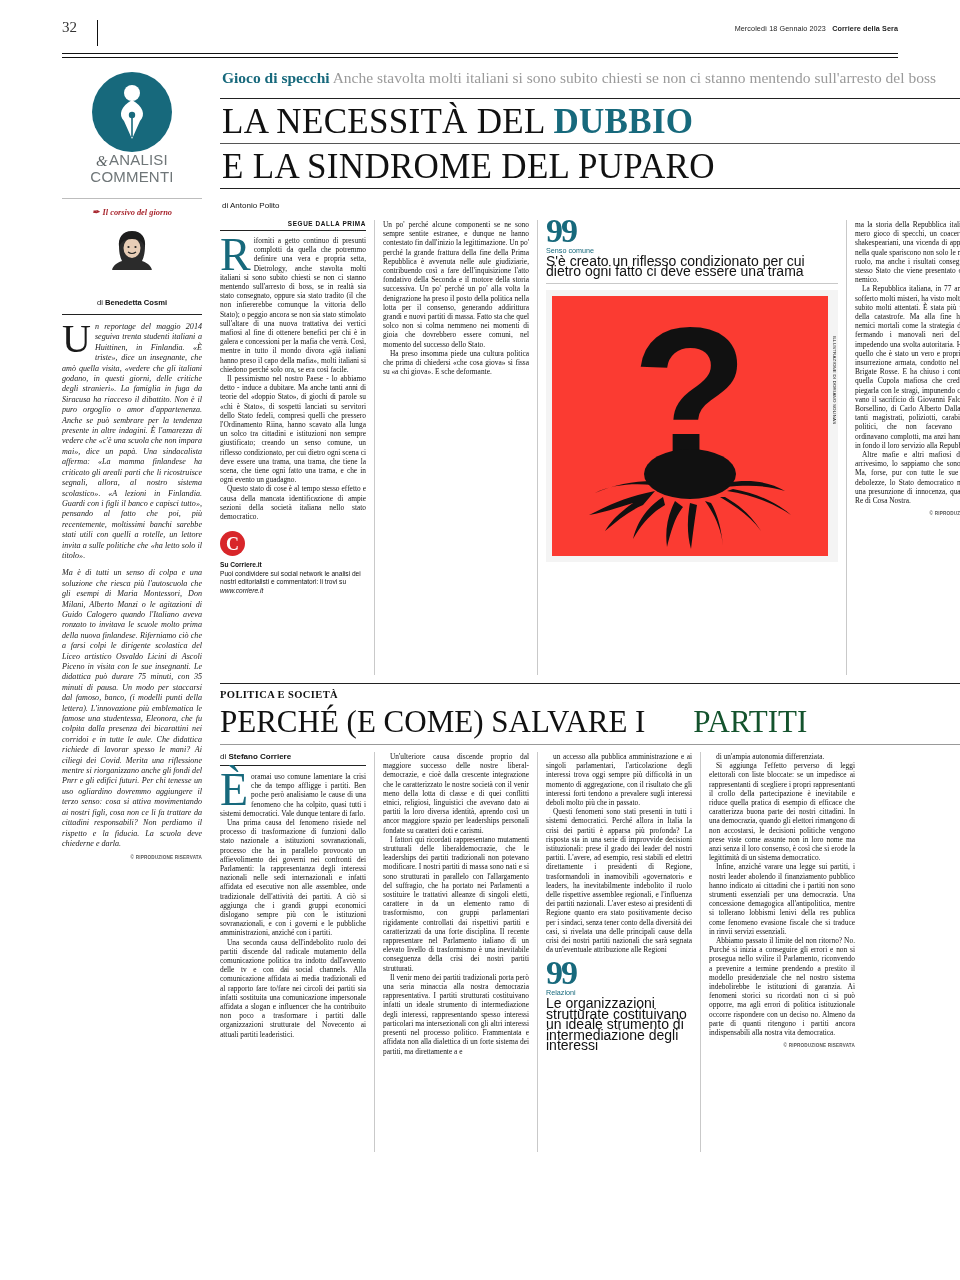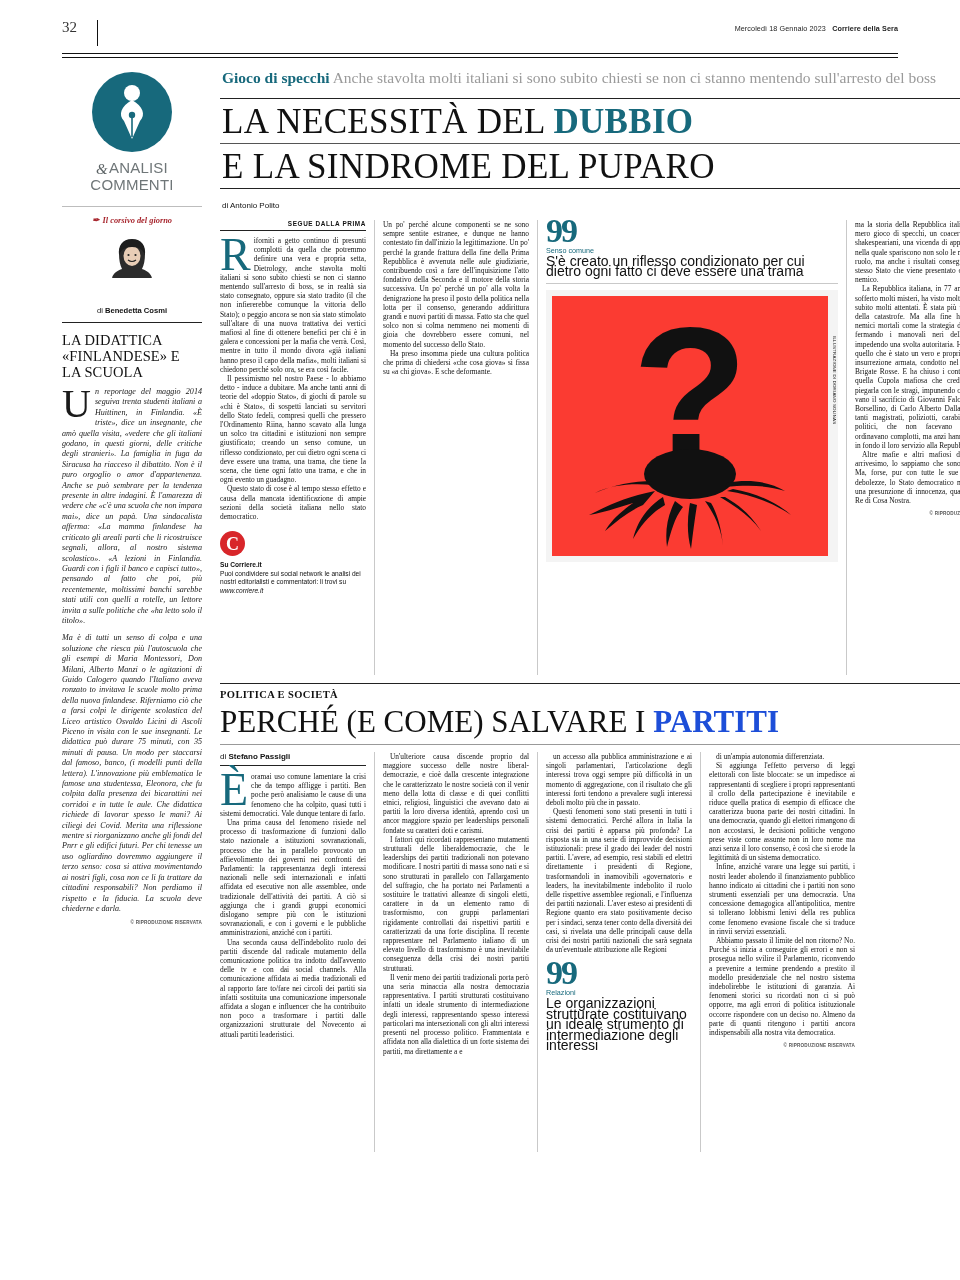--- a/index.html
+++ b/index.html
@@ -48,21 +48,21 @@
   .col-main{flex:1;position:relative;}
 
   
   .brand-logo{
     width:80px;height:80px;border-radius:50%;
     background:#17697c;margin:6px auto 0 auto;
     position:relative;
   }
   .nib{position:absolute;left:50%;top:12px;transform:translateX(-50%);}
   .brand-name{
-    margin-top:8px;text-align:center;
+    text-align:center;
     font-family:"Liberation Sans",sans-serif;
     font-size:15px;line-height:15px;color:#6f7678;
     letter-spacing:.2px;position:relative;
   }
   .brand-amp{
     font-family:"Liberation Serif",serif;
     font-style:italic;font-size:15px;color:#5d6466;
     margin-right:1px;vertical-align:-1px;
   }
   .brand-line2{display:block;}
@@ -242,21 +242,21 @@
   .kicker2{
     margin-top:5px;
     font-family:"Liberation Serif",serif;
     font-weight:700;font-size:10.5px;letter-spacing:.4px;color:#111;
   }
   .headline2{
     font-family:"Liberation Serif",serif;
     font-size:31px;line-height:36px;color:#111;
     padding:4px 0 4px 0;white-space:nowrap;
   }
-  .headline2 .hl-accent{color:#1d4ed8;font-weight:700;}
+  .headline2 .hl-accent{color:#14532d;font-weight:400;margin-left:40px;}
   .rule2{border-top:.7px solid #999;}
 
   .a2{display:flex;margin-top:7px;height:400px;}
   .a2col{width:146px;flex:0 0 146px;}
   .a2sep{width:1px;background:#c9c9c9;margin:0 8px;}
   .byline2{
     font-family:"Liberation Sans",sans-serif;
     font-size:8px;color:#111;padding-bottom:4px;
   }
   .byline2 b{font-weight:700;}
@@ -319,21 +319,20 @@
           <path d="M24 30 q4 3 8 0" stroke="#222" stroke-width="1.1" fill="none"></path>
         </svg>
       </div>
 
       <div class="byline-small">
         <span>di </span><b>Benedetta Cosmi</b>
       </div>
 
       <div class="hr-blk"></div>
 
-      <div class="left-title">LA DIDATTICA «FINLANDESE» E LA SCUOLA</div>
 
       <div class="left-body">
         <p><span class="dropcap">U</span><span>n reportage del maggio 2014 seguiva trenta studenti italiani a Huittinen, in Finlandia. «È triste», dice un insegnante, che amò quella visita, «vedere che gli italiani godano, in questi giorni, delle critiche degli stranieri». La famiglia in fuga da Siracusa ha riacceso il dibattito. Non è il puro orgoglio o amor d'appartenenza. Anche se può sembrare per la tendenza presente in altre indagini. È l'amarezza di vedere che «c'è una scuola che non impara mai», dice un papà. Una sindacalista afferma: «La mamma finlandese ha criticato gli areali parti che li ricostruisce segnali, allora, al nostro sistema scolastico». «A lezioni in Finlandia. Guardi con i figli il banco e capisci tutto», pensando al fatto che poi, più recentemente, moltissimi banchi sarebbe stati utili con quelli a rotelle, un lettore invita a sulle politiche che «ha letto solo il titolo».</span></p>
         <p>Ma è di tutti un senso di colpa e una soluzione che riesca più l'autoscuola che gli esempi di Maria Montessori, Don Milani, Alberto Manzi o le agitazioni di Guido Calogero quando l'Italiano aveva ronzato to invitava le scuole molto prima della nuova finlandese. Riferniamo ciò che a farsi colpi le dirigente scolastica del Liceo artistico Osvaldo Licini di Ascoli Piceno in visita con le sue insegnanti. Le didattica può durare 75 minuti, con 35 minuti di pausa. Un modo per staccarsi dal famoso, banco, (i modelli punti della lettera). L'innovazione più emblematica le famose una studentessa, Eleonora, che fu colpita dalla presenza dei bicarattini nei corridoi e in tutte le aule. Che didattica richiede di lavorar spesso le mani? Ai ciliegi dei Covid. Merita una riflessione mentre si riorganizzano anche gli fondi del Pnrr e gli edifici futuri. Per chi tenesse un uso ogliardino dovremmo aggiungere il terzo senso: cosa si attiva movimentando ai nostri figli, cosa non ce li fa trattare da cittadini responsabili? Non perdiamo il rispetto e la fiducia. La scuola deve chiederne e darla.</p>
       </div>
       <div class="copy-note">© RIPRODUZIONE RISERVATA</div>
     </div>
 
     <div class="divider-v"></div>
 
@@ -431,21 +430,21 @@
         <div class="kicker2">POLITICA E SOCIETÀ</div>
         <div class="headline2">
           <span>PERCHÉ (E COME) SALVARE I </span><span class="hl-accent">PARTITI</span>
         </div>
         <div class="rule2"></div>
 
         <div class="a2">
 
           <div class="a2col">
             <div class="byline2">
-              <span>di </span><b>Stefano Passigli</b>
+              <span>di </span><b>Stefano Corriere</b>
             </div>
             <div class="byline2-rule"></div>
             <div class="txt">
               <p class="noind"><span class="bigcap2">È</span><span> oramai uso comune lamentare la crisi che da tempo affligge i partiti. Ben poche però analisiamo le cause di una fenomeno che ha colpito, quasi tutti i sistemi democratici. Vale dunque tentare di farlo.</span></p>
               <p>Una prima causa del fenomeno risiede nel processo di trasformazione di funzioni dallo stato nazionale a istituzioni sovranazionali, processo che ha in parallelo provocato un affievolimento dei governi nei confronti dei Parlamenti: la rappresentanza degli interessi nazionali nelle sedi internazionali e infatti affidata ed esecutive non alle assemblee, onde tradizionale dell'attività dei partiti. A ciò si aggiunga che i grandi gruppi economici dislogano sempre più con le istituzioni sovranazionali, e con i governi e le pubbliche amministrazioni, anziché con i partiti.</p>
               <p>Una seconda causa dell'indebolito ruolo dei partiti discende dal radicale mutamento della comunicazione politica tra indotto dall'avvento delle tv e con dai social channels. Alla comunicazione affidata ai media tradizionali ed al rapporto fare to/fare nei circoli dei partiti sia infatti sostituita una comunicazione impersonale affidata a slogan e influencer che ha contribuito non poco a trasformare i partiti dalle organizzazioni strutturate del Novecento ai attuali partiti leaderistici.</p>
             </div>
           </div>
 
           <div class="a2sep"></div>

